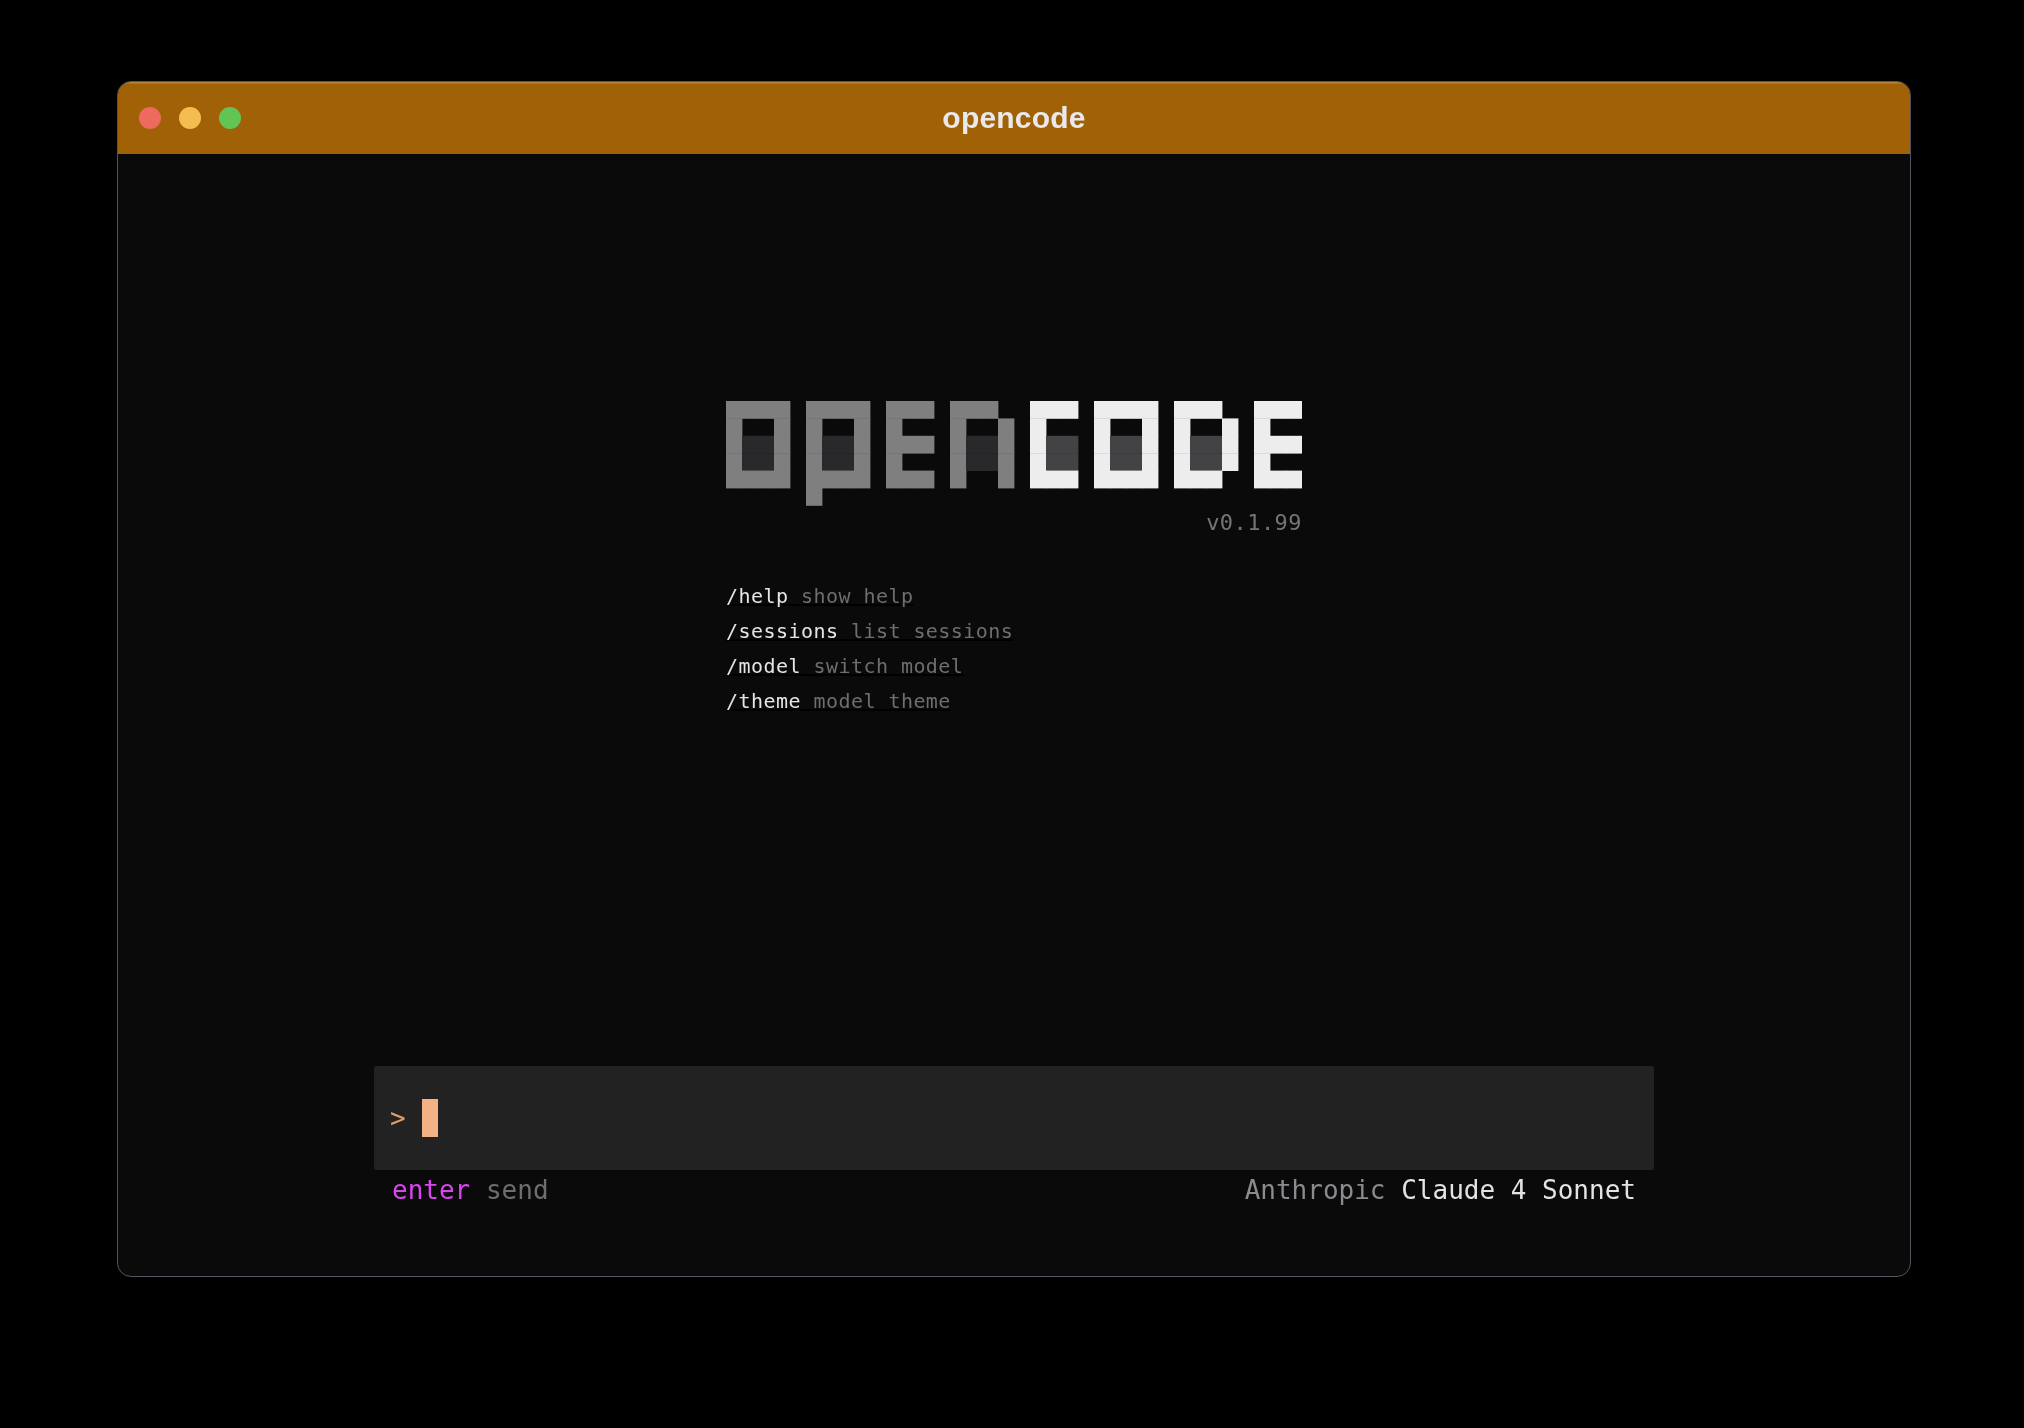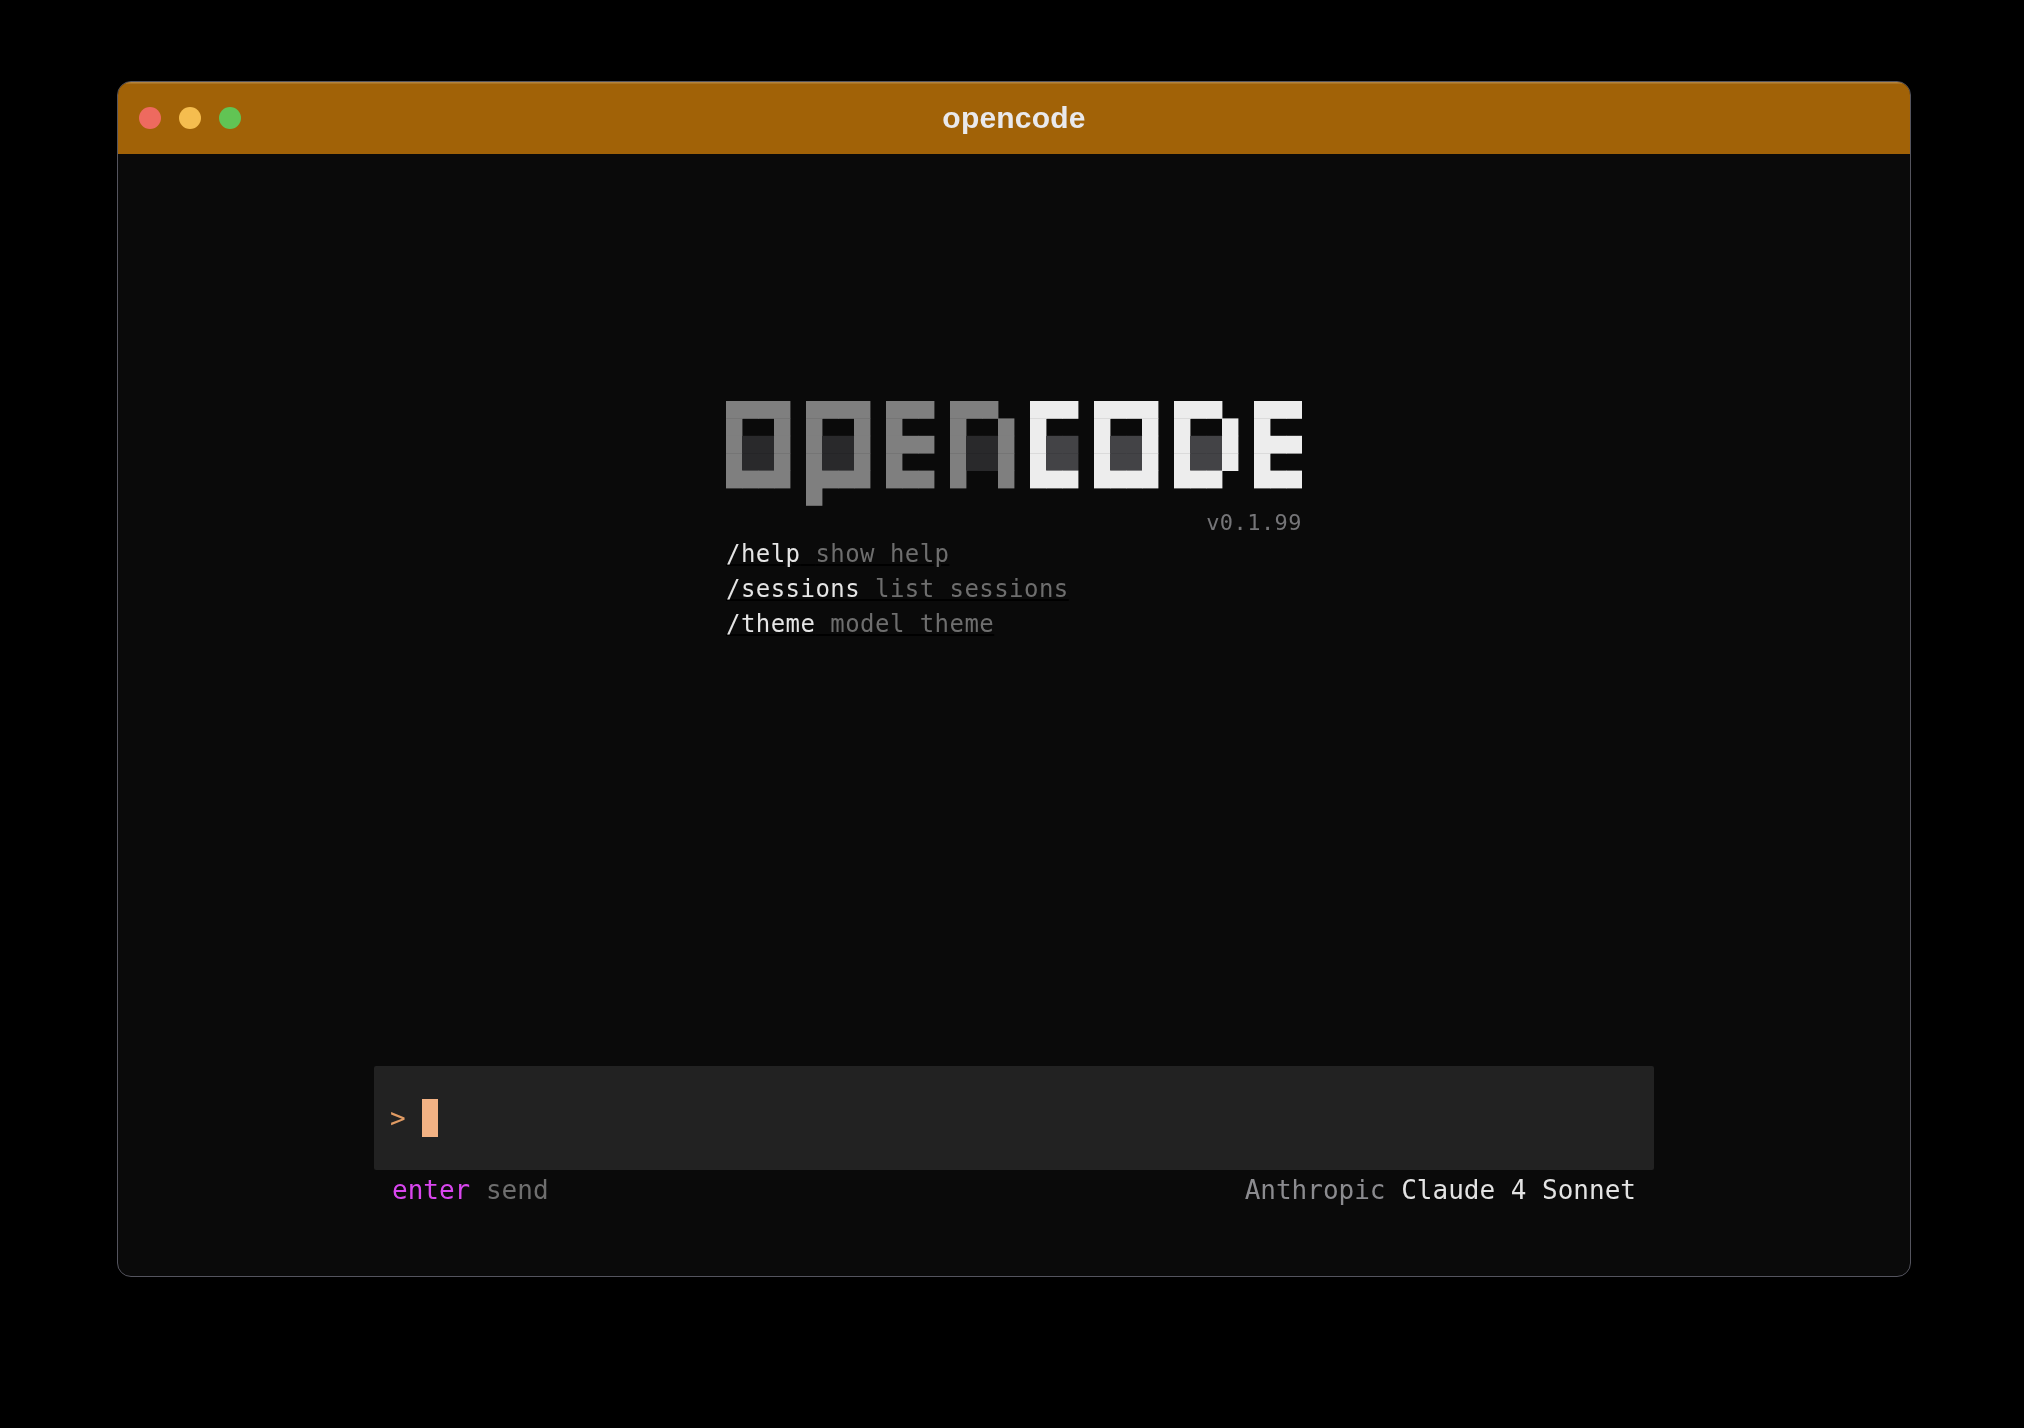--- a/index.html
+++ b/index.html
@@ -14,21 +14,21 @@
             display:flex;align-items:center;justify-content:center;}
   .lights{position:absolute;left:21px;top:0;height:72px;display:flex;align-items:center;gap:18px;}
   .light{width:22px;height:22px;border-radius:50%;}
   .win-title{font-family:"Liberation Sans",sans-serif;font-weight:700;font-size:30px;
              color:#e9e9ec;letter-spacing:0.2px;}
   .content{position:relative;height:1124px;}
   .hero{width:576px;margin:0 auto;padding-top:247px;}
   .logo-svg{display:block;width:576px;height:105px;}
   .version{margin-top:3px;text-align:right;font-size:22px;line-height:28px;
            color:#757578;letter-spacing:0.45px;}
-  .commands{font-size:24px;line-height:35px;letter-spacing:0.45px;text-decoration:underline;}
+  .commands{margin-top:42px;font-size:20px;line-height:35px;letter-spacing:0.45px;text-decoration:underline;}
   .cmd-line{white-space:pre;}
   .cmd{color:#e5e5e5;}
   .desc{color:#6e6e6e;}
   .bottom-area{position:absolute;left:50%;transform:translateX(-50%);bottom:74px;width:1280px;}
   .input-box{height:104px;background:#222222;border-radius:2px;display:flex;
              align-items:center;padding:0 16px;box-sizing:border-box;cursor:text;}
   .prompt{font-size:26px;color:#e09b63;white-space:pre;}
   .cursor{display:inline-block;width:16px;height:38px;background:#f2b284;margin-left:1px;}
   .status-row{margin-top:6px;height:28px;display:flex;justify-content:space-between;
               align-items:center;padding:0 18px;font-size:26px;}
@@ -175,20 +175,21 @@
             <rect x="560" y="34.8" width="16.4" height="17.799999999999997" fill="#ededed"></rect>
             <rect x="528" y="52.2" width="16.4" height="17.799999999999997" fill="#ededed"></rect>
             <rect x="528" y="69.6" width="16.4" height="17.799999999999997" fill="#ededed"></rect>
             <rect x="544" y="69.6" width="16.4" height="17.799999999999997" fill="#ededed"></rect>
             <rect x="560" y="69.6" width="16.4" height="17.799999999999997" fill="#ededed"></rect>
           </svg>
         <div class="version">v0.1.99</div>
         <div class="commands">
             <div class="cmd-line"><span class="cmd">/help</span><span> </span><span class="desc">show help</span></div>
             <div class="cmd-line"><span class="cmd">/sessions</span><span> </span><span class="desc">list sessions</span></div>
+            <div class="cmd-line"><span class="cmd">/model</span><span> </span><span class="desc">switch model</span></div>
             <div class="cmd-line"><span class="cmd">/theme</span><span> </span><span class="desc">model theme</span></div>
           </div>
       </div>
 
       <div class="bottom-area">
         <div class="input-box">
           <span class="prompt" style="color: rgb(224, 155, 99);">&gt; </span>
           <span class="cursor" style="background: rgb(242, 178, 132);"></span>
         </div>
         <div class="status-row">

